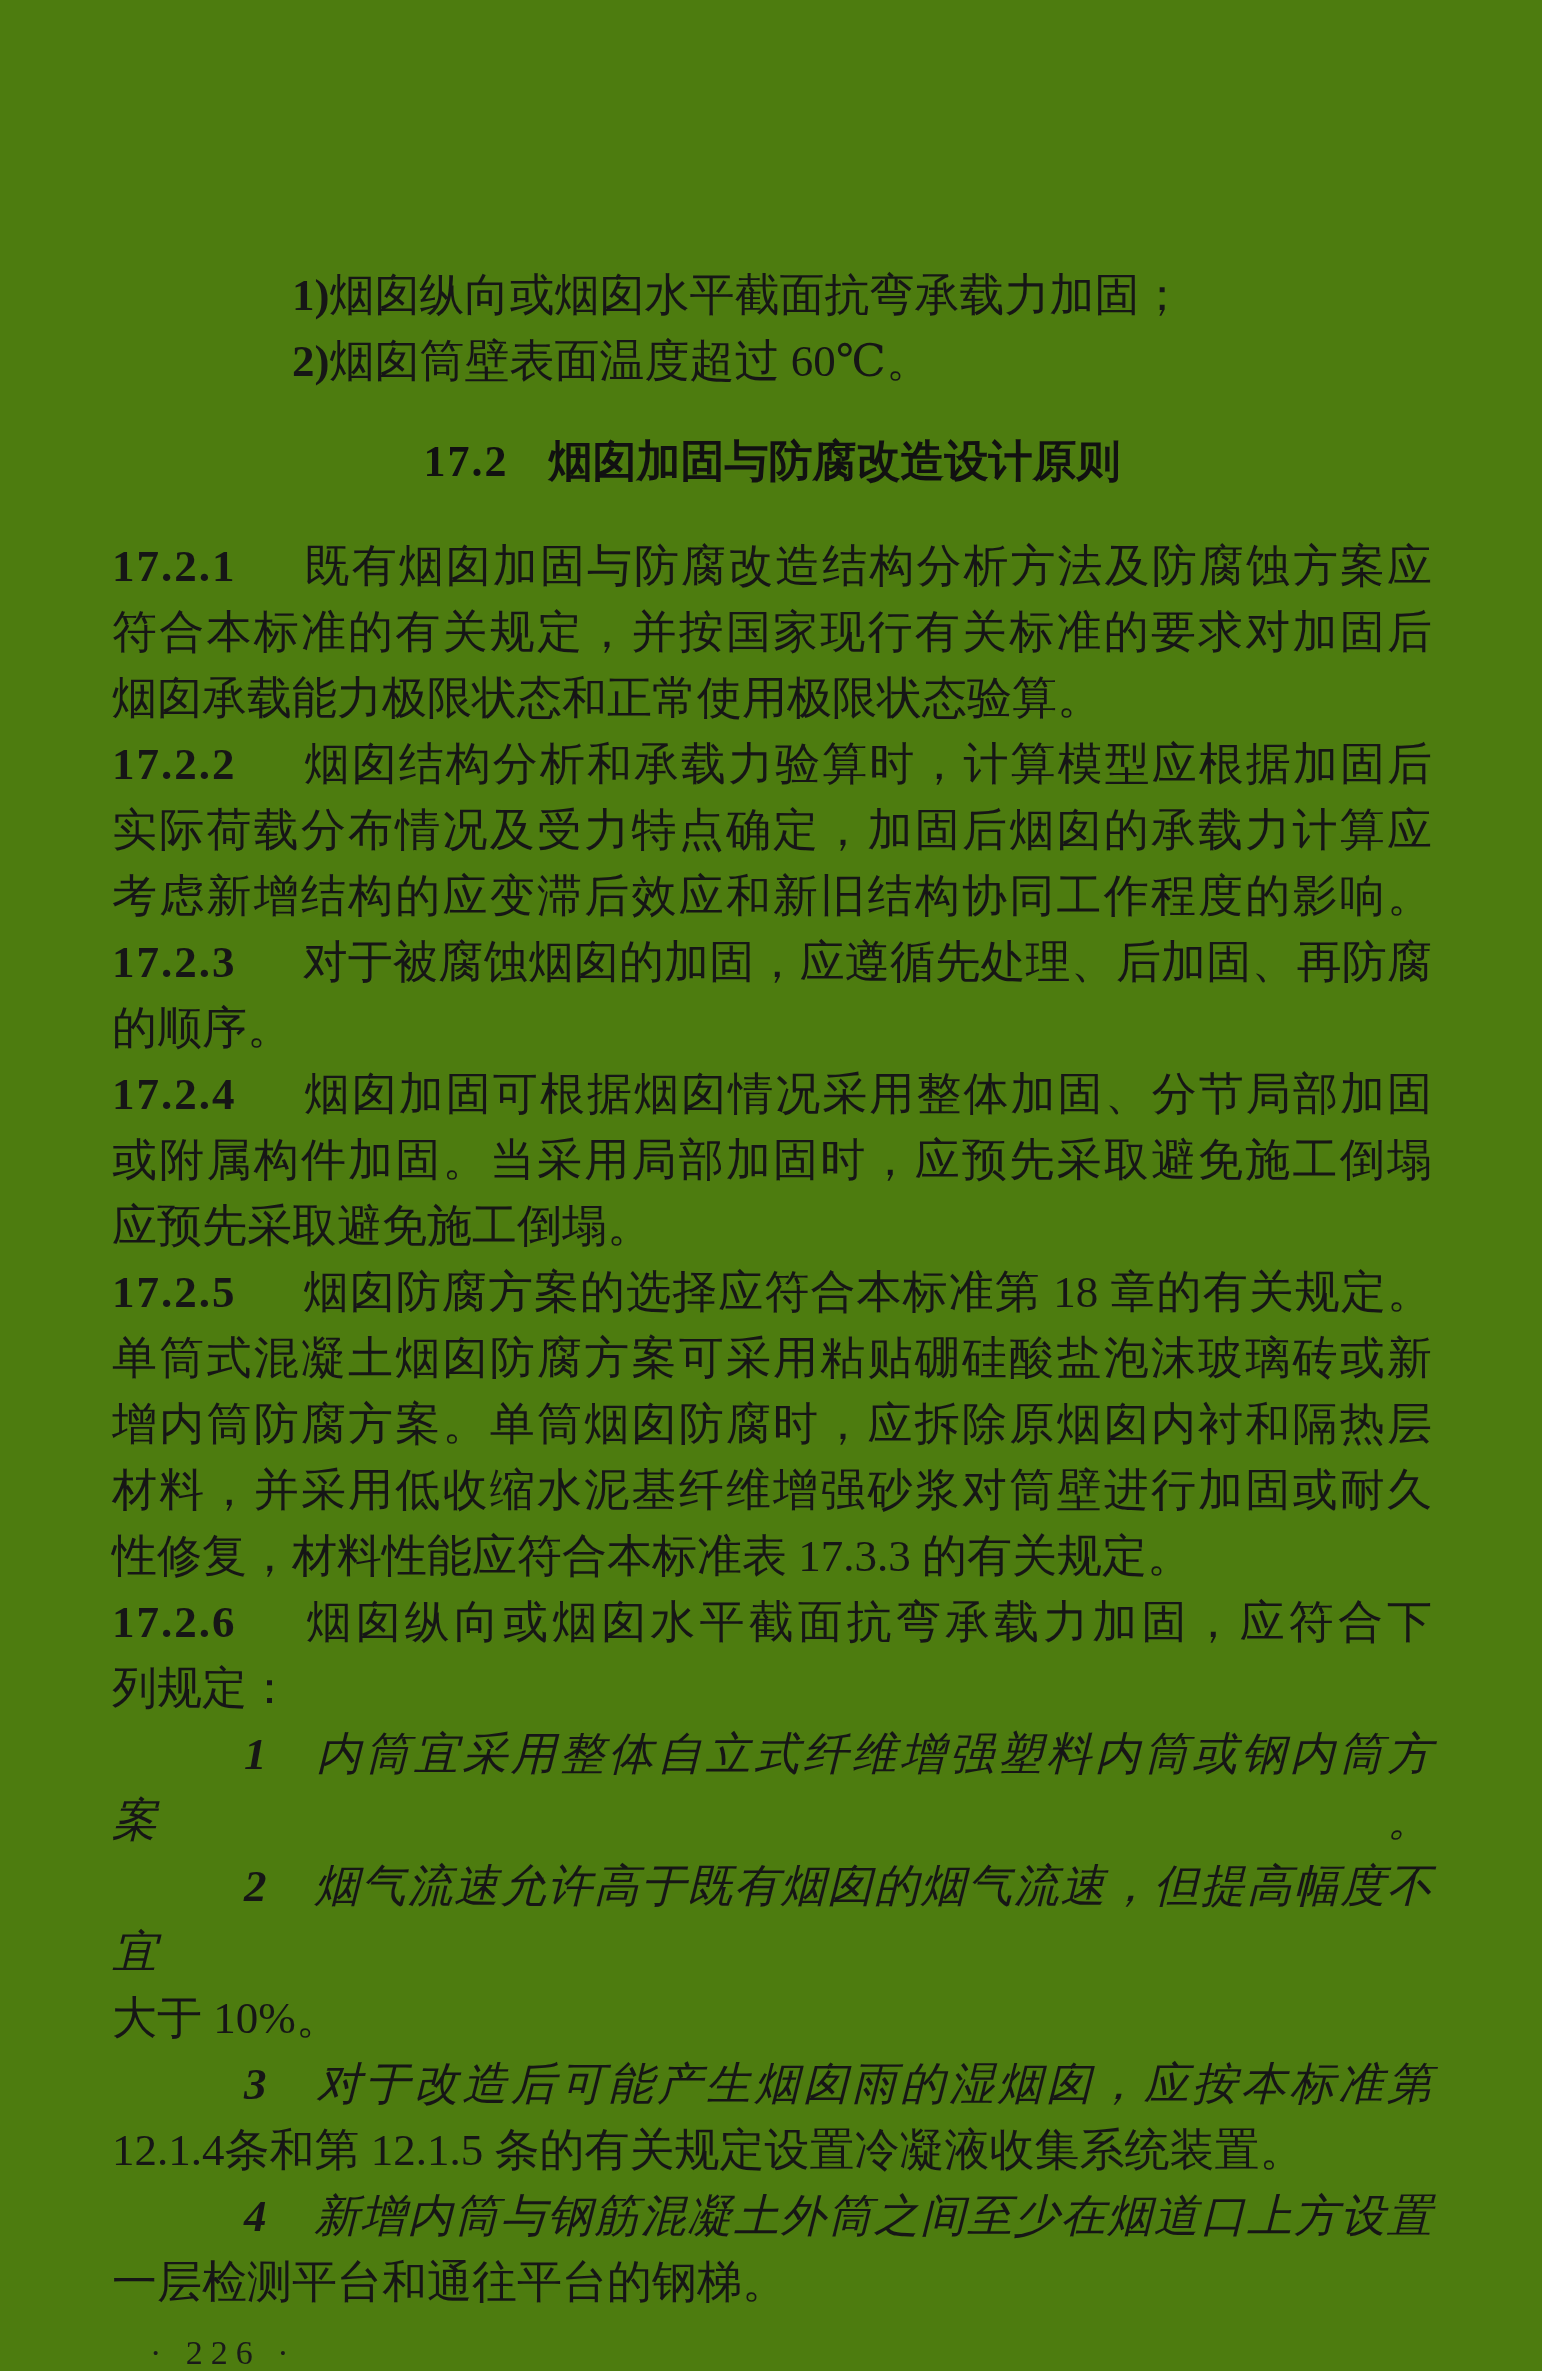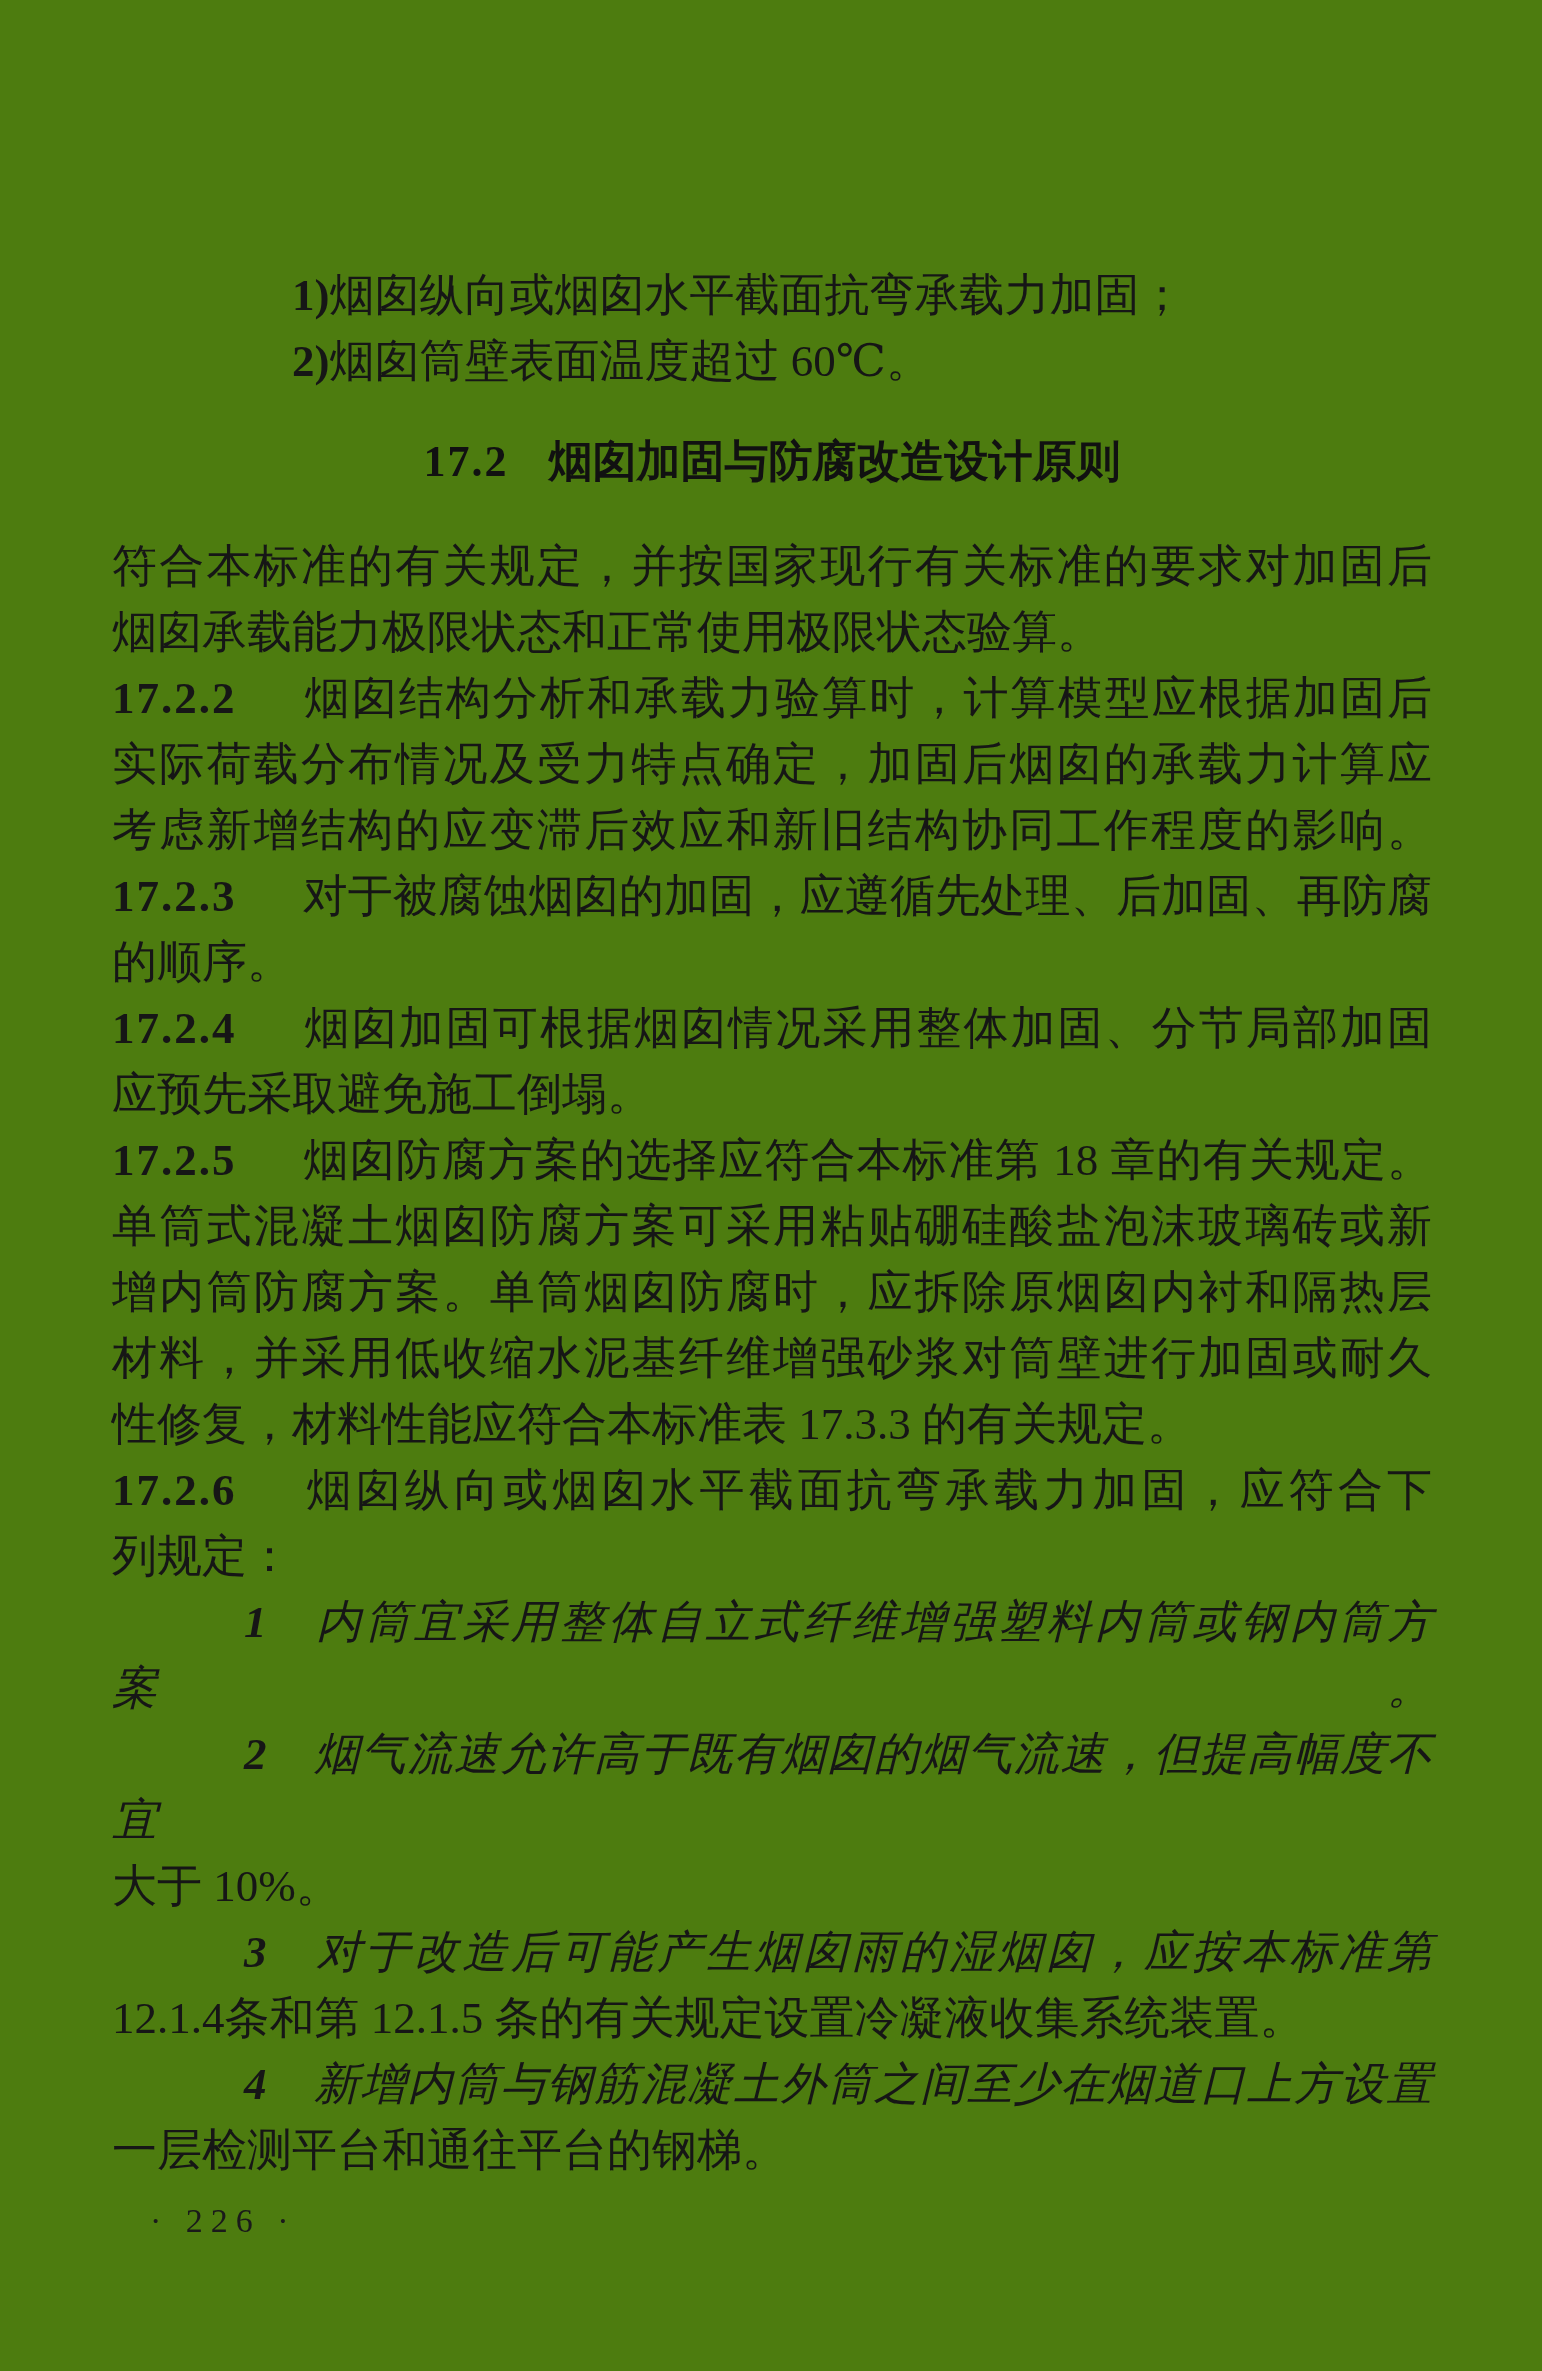--- a/index.html
+++ b/index.html
@@ -49,31 +49,33 @@
 
   <section>
     <p class="line indent-intro"><b class="num">1)</b><span>烟囱纵向或烟囱水平截面抗弯承载力加固；</span></p>
     <p class="line indent-intro"><b class="num">2)</b><span>烟囱筒壁表面温度超过 60℃。</span></p>
   </section>
 
   <h2 class="heading"><span class="h-num">17.2</span><span class="h-title">烟囱加固与防腐改造设计原则</span></h2>
 
   <section>
 
+    <p class="line fill"><b class="cnum">17.2.1</b><span>既有烟囱加固与防腐改造结构分析方法及防腐蚀方案应</span></p>
     <p class="line fill">符合本标准的有关规定，并按国家现行有关标准的要求对加固后</p>
     <p class="line">烟囱承载能力极限状态和正常使用极限状态验算。</p>
 
     <p class="line fill"><b class="cnum">17.2.2</b><span>烟囱结构分析和承载力验算时，计算模型应根据加固后</span></p>
     <p class="line fill">实际荷载分布情况及受力特点确定，加固后烟囱的承载力计算应</p>
     <p class="line fill">考虑新增结构的应变滞后效应和新旧结构协同工作程度的影响。</p>
 
     <p class="line fill"><b class="cnum">17.2.3</b><span>对于被腐蚀烟囱的加固，应遵循先处理、后加固、再防腐</span></p>
     <p class="line">的顺序。</p>
 
     <p class="line fill"><b class="cnum">17.2.4</b><span>烟囱加固可根据烟囱情况采用整体加固、分节局部加固</span></p>
+    <p class="line fill">或附属构件加固。当采用局部加固时，应预先采取避免施工倒塌</p>
     <p class="line">应预先采取避免施工倒塌。</p>
 
     <p class="line fill"><b class="cnum">17.2.5</b><span>烟囱防腐方案的选择应符合本标准第 18 章的有关规定。</span></p>
     <p class="line fill">单筒式混凝土烟囱防腐方案可采用粘贴硼硅酸盐泡沫玻璃砖或新</p>
     <p class="line fill">增内筒防腐方案。单筒烟囱防腐时，应拆除原烟囱内衬和隔热层</p>
     <p class="line fill">材料，并采用低收缩水泥基纤维增强砂浆对筒壁进行加固或耐久</p>
     <p class="line">性修复，材料性能应符合本标准表 17.3.3 的有关规定。</p>
 
     <p class="line fill"><b class="cnum">17.2.6</b><span>烟囱纵向或烟囱水平截面抗弯承载力加固，应符合下</span></p>
     <p class="line">列规定：</p>

